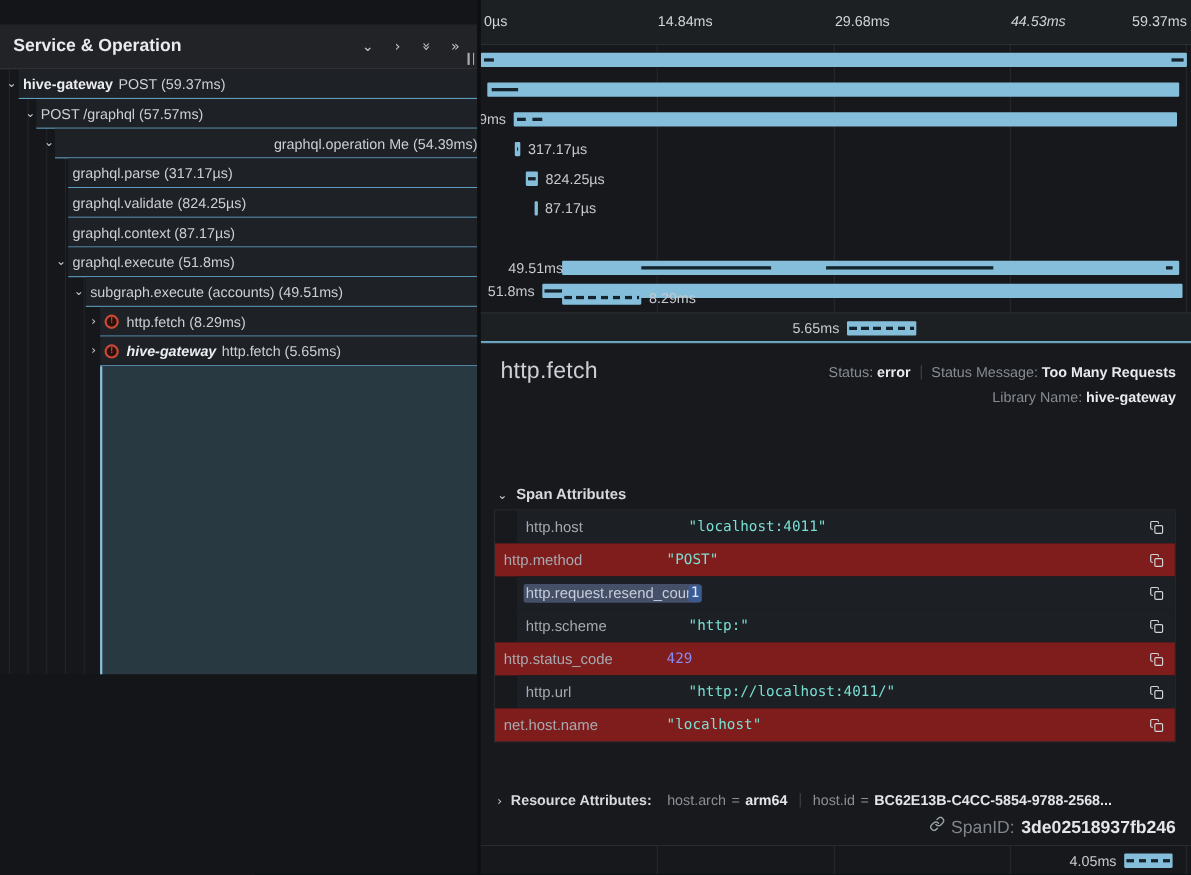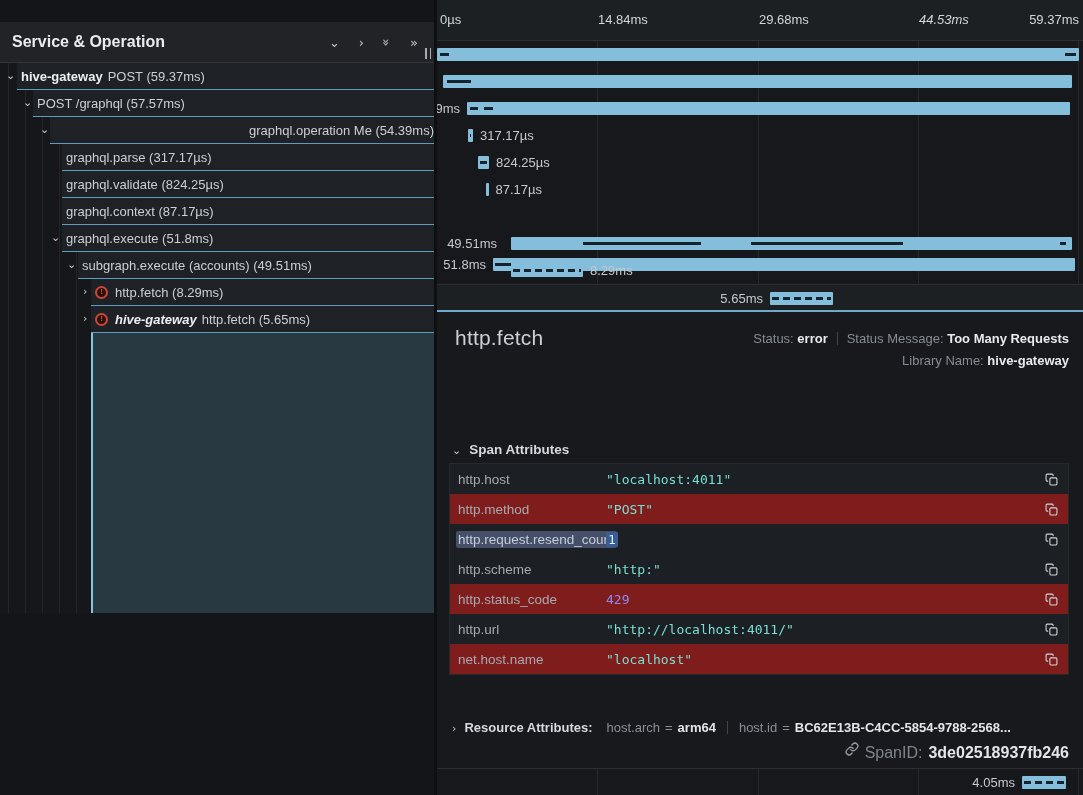--- a/index.html
+++ b/index.html
@@ -55,21 +55,21 @@
            border-top:1px solid #71aac9;z-index:2;}
   .dtitle{position:absolute;left:18px;top:14px;font-size:21px;color:#ccd0d5;letter-spacing:.2px;}
   .meta{position:absolute;right:14px;top:16px;text-align:right;font-size:13px;line-height:22px;}
   .meta .lab{color:#878c93;}
   .meta .val{color:#e8eaed;font-weight:700;}
   .meta .div{display:inline-block;width:1px;height:13px;background:#3f434a;margin:0 9px;vertical-align:-2px;}
   .sechead{position:absolute;left:15px;font-size:13.5px;font-weight:700;color:#d6d9dd;cursor:pointer;}
   .sechead .chev{font-family:"DejaVu Sans",sans-serif;font-weight:400;font-size:11px;color:#c6cacf;margin-right:8px;}
   .attrtable{position:absolute;left:12px;top:151px;width:620px;border:1px solid #26292e;}
   .arow{height:30px;display:flex;align-items:center;font-size:13.5px;}
-  .arow.odd{background:#1c1f24;}
+  .arow.odd{background:#1c1f24;margin-left:20px;}
   .arow.even{background:#7f1d1d;}
   .akey{width:148px;flex:0 0 auto;color:#a6aab0;margin-left:8px;white-space:nowrap;}
   .akey .hl{background:#454f68;color:#c6cdda;border-radius:2px;padding:1px 2px;margin-left:-2px;}
   .aval{flex:1;font-family:"DejaVu Sans Mono",monospace;font-size:13px;font-weight:500;}
   .aval.string{color:#79dfd2;}
   .aval.number{color:#8a8af5;}
   .aval .selv{background:#3b5b94;color:#d9ecff;padding:0 2px;border-radius:1px;}
   .copybtn{flex:0 0 auto;margin-right:10px;cursor:pointer;display:flex;align-items:center;}
   .copybtn svg{stroke:#d2d5d9;}
   .resrow{position:absolute;left:15px;top:402px;right:14px;height:28px;line-height:28px;
@@ -247,21 +247,21 @@
             <div class="bmark" style="left: 2px; width: 16px;"></div>
           </div>
           <span class="blabel" style="right: 597px;">51.8ms</span>
         </div>
         <div class="rrow" style="top: 230px;">
           <div class="bar" style="left: 74px; width: 561px;">
             <div class="bmark" style="left: 72px; width: 118px;"></div>
             <div class="bmark" style="left: 240px; width: 152px;"></div>
             <div class="bmark" style="left: 549px; width: 6px;"></div>
           </div>
-          <span class="blabel" style="right: 586px;">49.51ms</span>
+          <span class="blabel" style="right: 571px;">49.51ms</span>
         </div>
         <div class="rrow" style="top: 257px;">
           <div class="bar dashed" style="left: 74px; width: 72px;"></div>
           <span class="blabel" style="left: 153px;">8.29ms</span>
         </div>
         <div class="rrow sel" style="top: 284px;">
           <div class="bar dashed" style="left: 333px; width: 63px;"></div>
           <span class="blabel" style="right: 320px;">5.65ms</span>
         </div>
       </div>

